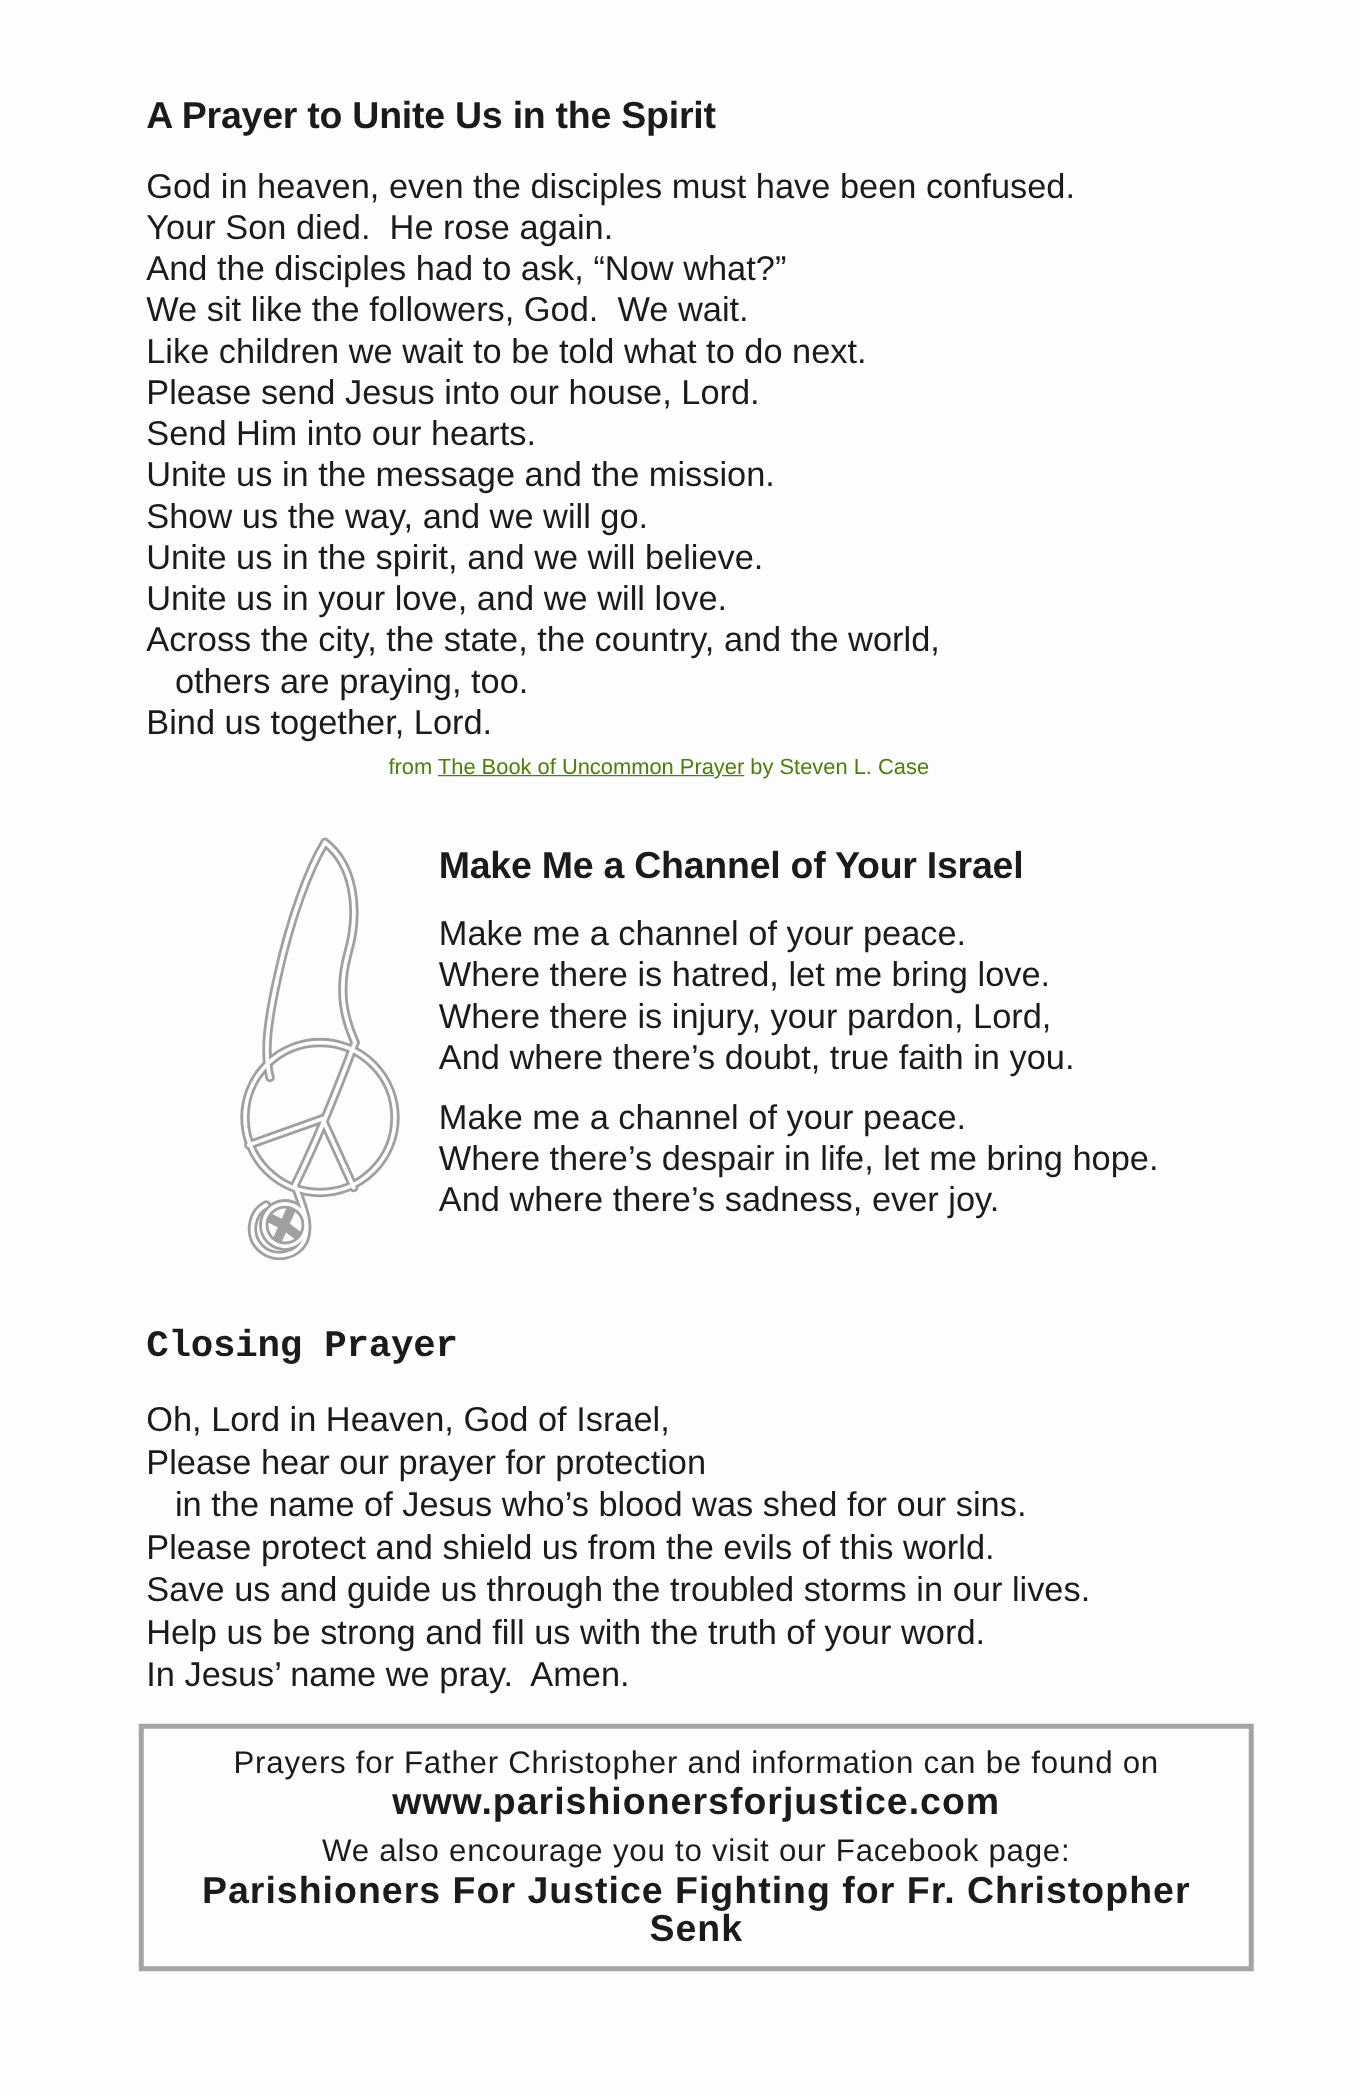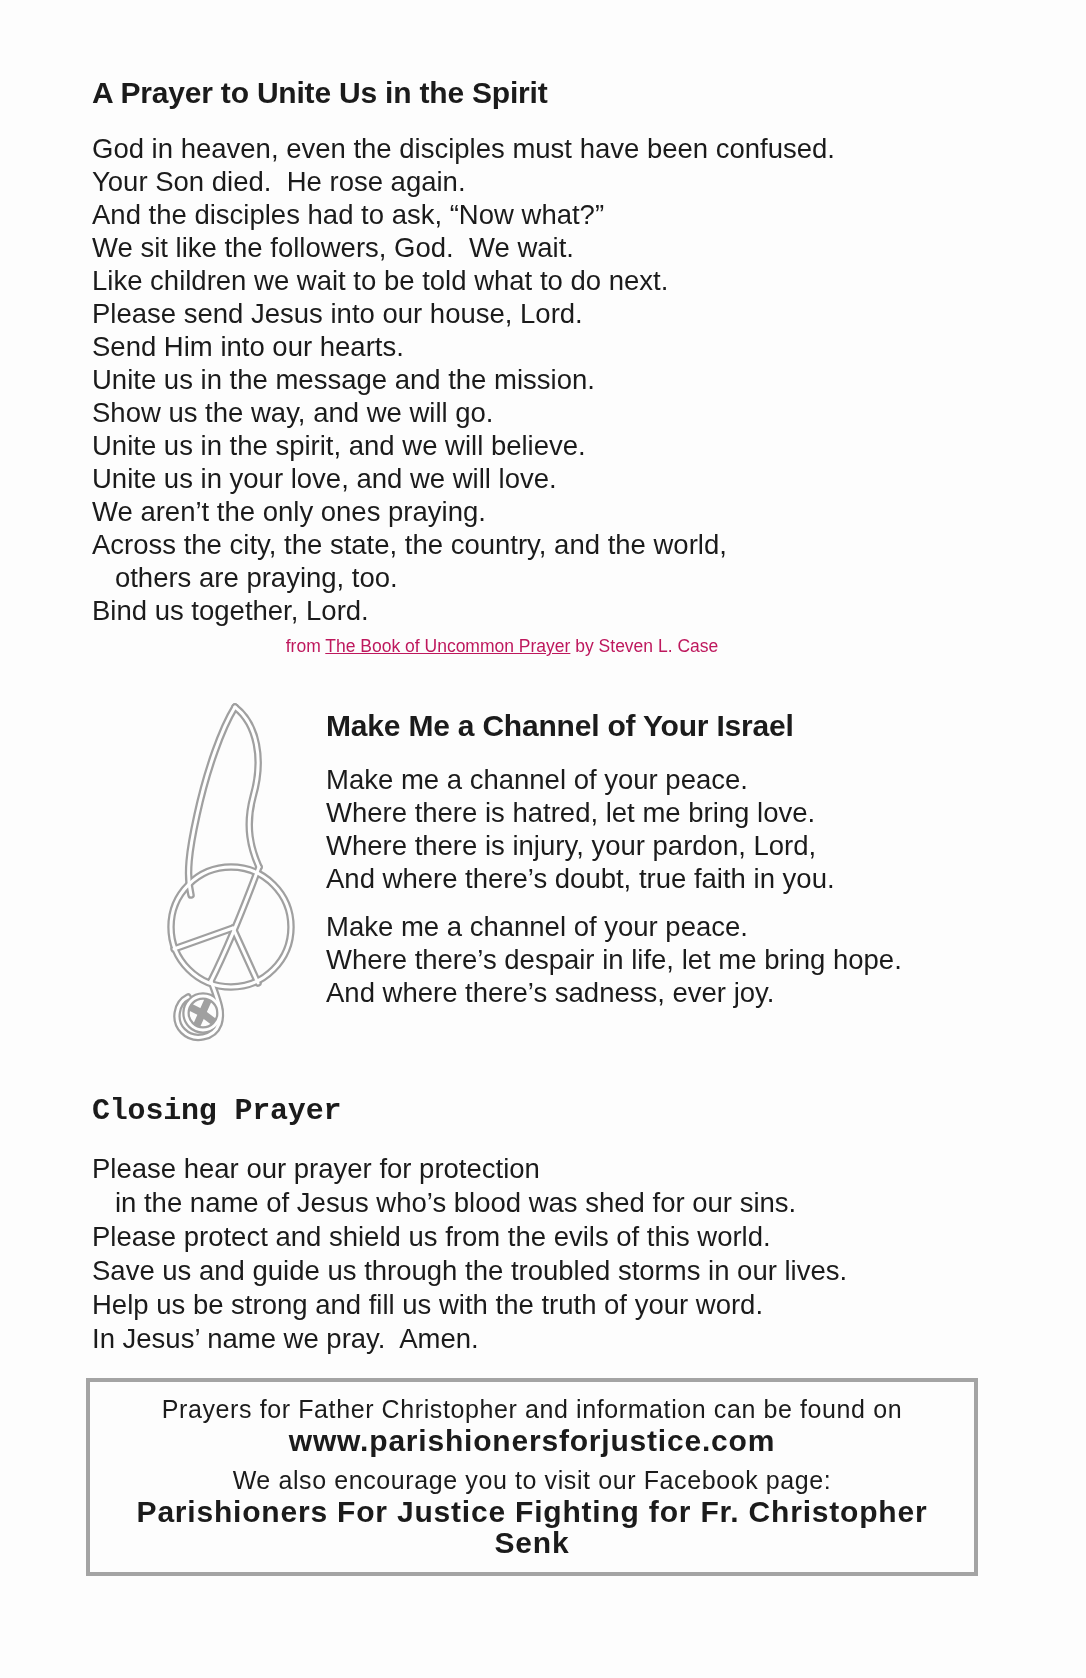--- a/index.html
+++ b/index.html
@@ -10,38 +10,39 @@
     background: #fdfdfd;
     color: #1b1b1b;
     font-family: "Liberation Sans", "DejaVu Sans", sans-serif;
     overflow: hidden;
   }
   .page {
     width: 992px;
     height: 1678px;
     padding: 76px 80px 0 92px;
     background: #fdfdfd;
+    margin-left: 25px;
   }
   .heading {
     font-size: 30px;
     font-weight: 700;
     margin: 0;
     letter-spacing: -0.2px;
   }
   .line {
     font-size: 27.5px;
     line-height: 33px;
     white-space: pre-wrap;
   }
   .section-unite .heading { margin-bottom: 22px; }
   .attribution {
     margin-top: 9px;
     font-size: 17.5px;
     text-align: center;
-    color: #be185d;
+    color: #4d7c0f;
   }
   .attribution .book { text-decoration: underline; }
 
   .section-channel {
     display: flex;
     margin-top: 40px;
   }
   .clef-figure {
     flex: none;
     width: 190px;
@@ -85,21 +86,20 @@
       <div class="line">Your Son died.  He rose again.</div>
       <div class="line">And the disciples had to ask, “Now what?”</div>
       <div class="line">We sit like the followers, God.  We wait.</div>
       <div class="line">Like children we wait to be told what to do next.</div>
       <div class="line">Please send Jesus into our house, Lord.</div>
       <div class="line">Send Him into our hearts.</div>
       <div class="line">Unite us in the message and the mission.</div>
       <div class="line">Show us the way, and we will go.</div>
       <div class="line">Unite us in the spirit, and we will believe.</div>
       <div class="line">Unite us in your love, and we will love.</div>
-      <div class="line">We aren’t the only ones praying.</div>
       <div class="line">Across the city, the state, the country, and the world,</div>
       <div class="line">   others are praying, too.</div>
       <div class="line">Bind us together, Lord.</div>
     </div>
     <div class="attribution"><span>from </span><span class="book">The Book of Uncommon Prayer</span><span> by Steven L. Case</span></div>
   </section>
 
   <section class="section-channel">
     <div class="clef-figure">
       <svg viewBox="0 0 190 345" fill="none">
@@ -140,20 +140,21 @@
         <div class="line">Make me a channel of your peace.</div>
         <div class="line">Where there’s despair in life, let me bring hope.</div>
         <div class="line">And where there’s sadness, ever joy.</div>
       </div>
     </div>
   </section>
 
   <section class="section-closing">
     <h2 class="heading">Closing Prayer</h2>
     <div>
+      <div class="line">Oh, Lord in Heaven, God of Israel,</div>
       <div class="line">Please hear our prayer for protection</div>
       <div class="line">   in the name of Jesus who’s blood was shed for our sins.</div>
       <div class="line">Please protect and shield us from the evils of this world.</div>
       <div class="line">Save us and guide us through the troubled storms in our lives.</div>
       <div class="line">Help us be strong and fill us with the truth of your word.</div>
       <div class="line">In Jesus’ name we pray.  Amen.</div>
     </div>
   </section>
 
   <div class="footer-box">

